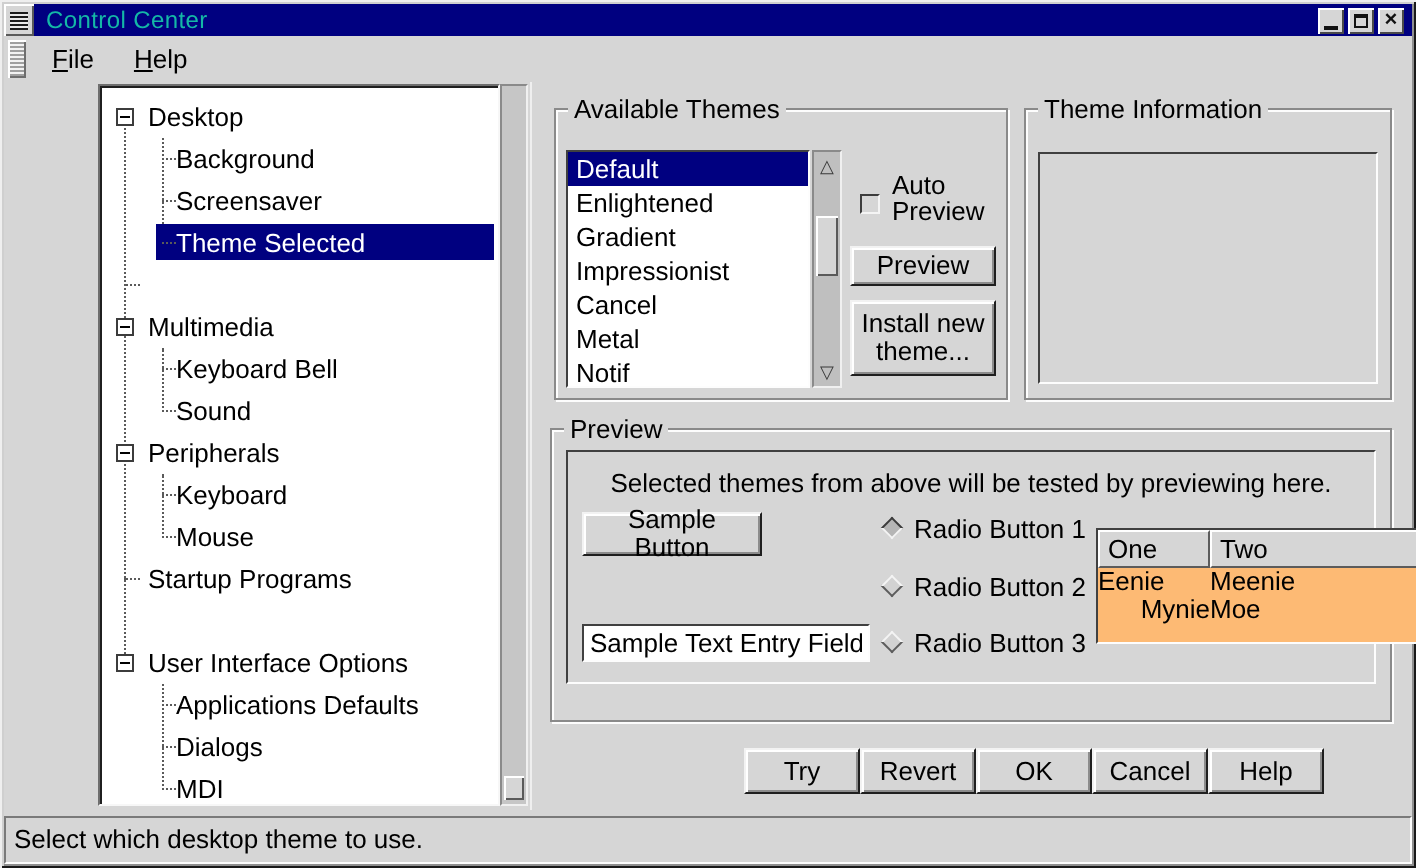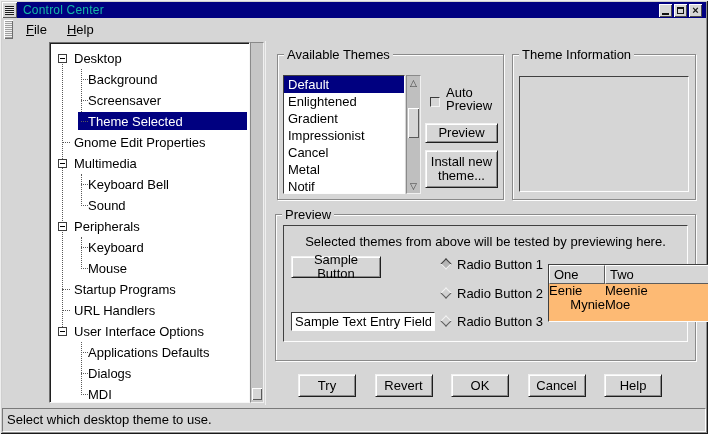--- a/index.html
+++ b/index.html
@@ -71,21 +71,21 @@
   .radio{width:8px;height:8px;transform:rotate(45deg);margin-right:7px;flex:0 0 auto;}
   .radio.on{background:#b5b5b5;border:1px solid;border-color:#3c3c3c #f4f4f4 #f4f4f4 #3c3c3c;}
   .radio.off{background:#d2d2d2;border:1px solid;border-color:#f4f4f4 #5c5c5c #5c5c5c #f4f4f4;}
   .clist{position:absolute;background:#fdba74;border:1px solid;border-color:#404040 #fdfdfd #fdfdfd #404040;overflow:hidden;}
   .clist-header{display:flex;height:19px;}
   .clist-hcell{background:#d6d6d6;border:1px solid;border-color:#fff #5c5c5c #5c5c5c #fff;
     padding:0 4px;line-height:17px;overflow:hidden;}
   .clist-row{display:flex;height:14px;line-height:14px;}
   .clist-cell{padding:0 0;overflow:hidden;white-space:nowrap;}
   
-  .actions{position:absolute;left:31px;right:42px;top:333px;height:23px;display:flex;justify-content:space-between;}
+  .actions{position:absolute;left:31px;right:42px;top:333px;height:23px;display:flex;justify-content:flex-end;}
   .actions .btn{width:58px;height:23px;}
   
   .statusbar{position:absolute;left:2px;right:2px;bottom:2px;height:24px;background:#d6d6d6;
     border:1px solid;border-color:#7a7a7a #fdfdfd #fdfdfd #7a7a7a;line-height:22px;padding-left:4px;}
 </style>
 </head>
 <body>
 
 <div class="window">
 
@@ -135,21 +135,20 @@
             <div class="stub" style="left: 29px; top: 10px; width: 7px;"></div>
             <span class="tree-label" style="left: 36px;">Screensaver</span>
           </div>
           <div class="tree-row selected" style="top: 66px;">
             <div class="tree-hl"></div>
             <div class="stub" style="left: 29px; top: 10px; width: 7px;"></div>
             <span class="tree-label" style="left: 36px;">Theme Selected</span>
           </div>
           <div class="tree-row" style="top: 87px;">
             <div class="stub" style="left: 10px; top: 10px; width: 8px;"></div>
-            <span class="tree-label" style="left: 22px;">Gnome Edit Properties</span>
           </div>
           <div class="tree-row" style="top: 108px;">
             <div class="expander"></div>
             <span class="tree-label" style="left: 22px;">Multimedia</span>
           </div>
           <div class="tree-row" style="top: 129px;">
             <div class="stub" style="left: 29px; top: 10px; width: 7px;"></div>
             <span class="tree-label" style="left: 36px;">Keyboard Bell</span>
           </div>
           <div class="tree-row" style="top: 150px;">
@@ -164,24 +163,20 @@
             <div class="stub" style="left: 29px; top: 10px; width: 7px;"></div>
             <span class="tree-label" style="left: 36px;">Keyboard</span>
           </div>
           <div class="tree-row" style="top: 213px;">
             <div class="stub" style="left: 29px; top: 10px; width: 7px;"></div>
             <span class="tree-label" style="left: 36px;">Mouse</span>
           </div>
           <div class="tree-row" style="top: 234px;">
             <div class="stub" style="left: 10px; top: 10px; width: 8px;"></div>
             <span class="tree-label" style="left: 22px;">Startup Programs</span>
-          </div>
-          <div class="tree-row" style="top: 255px;">
-            <div class="stub" style="left: 10px; top: 10px; width: 8px;"></div>
-            <span class="tree-label" style="left: 22px;">URL Handlers</span>
           </div>
           <div class="tree-row" style="top: 276px;">
             <div class="expander"></div>
             <span class="tree-label" style="left: 22px;">User Interface Options</span>
           </div>
           <div class="tree-row" style="top: 297px;">
             <div class="stub" style="left: 29px; top: 10px; width: 7px;"></div>
             <span class="tree-label" style="left: 36px;">Applications Defaults</span>
           </div>
           <div class="tree-row" style="top: 318px;">

